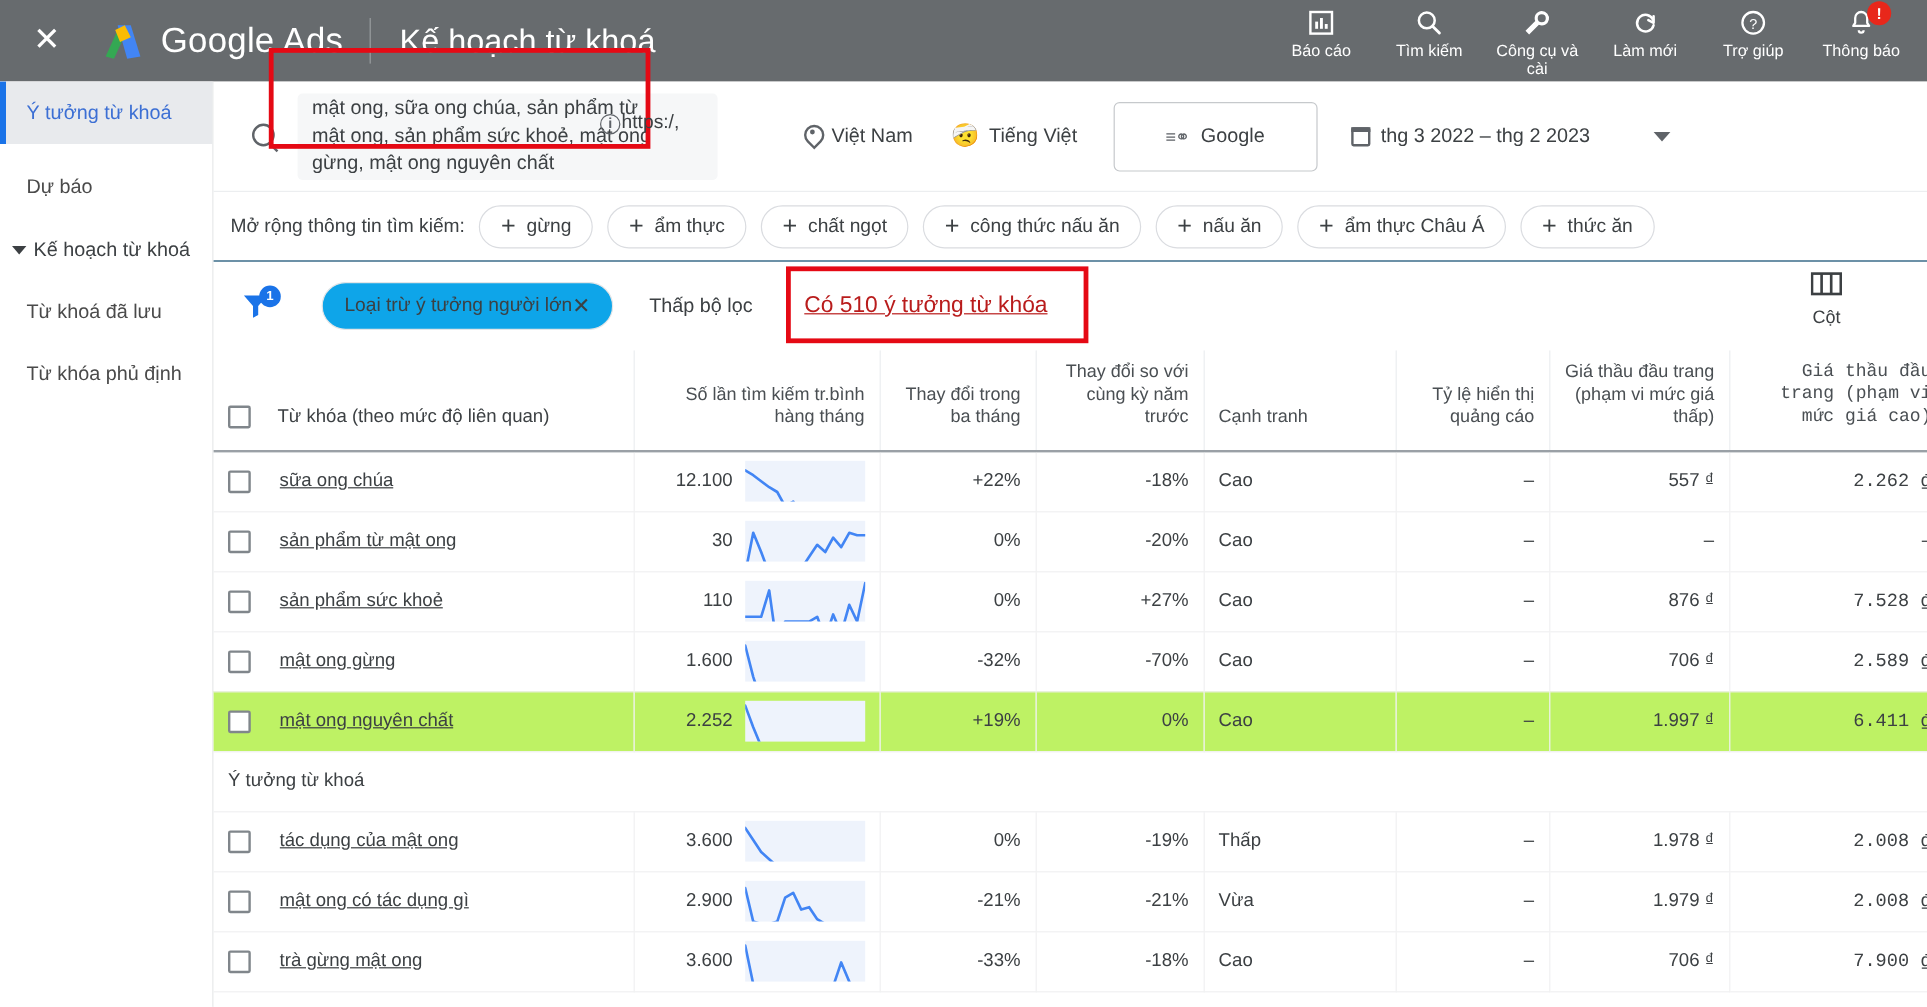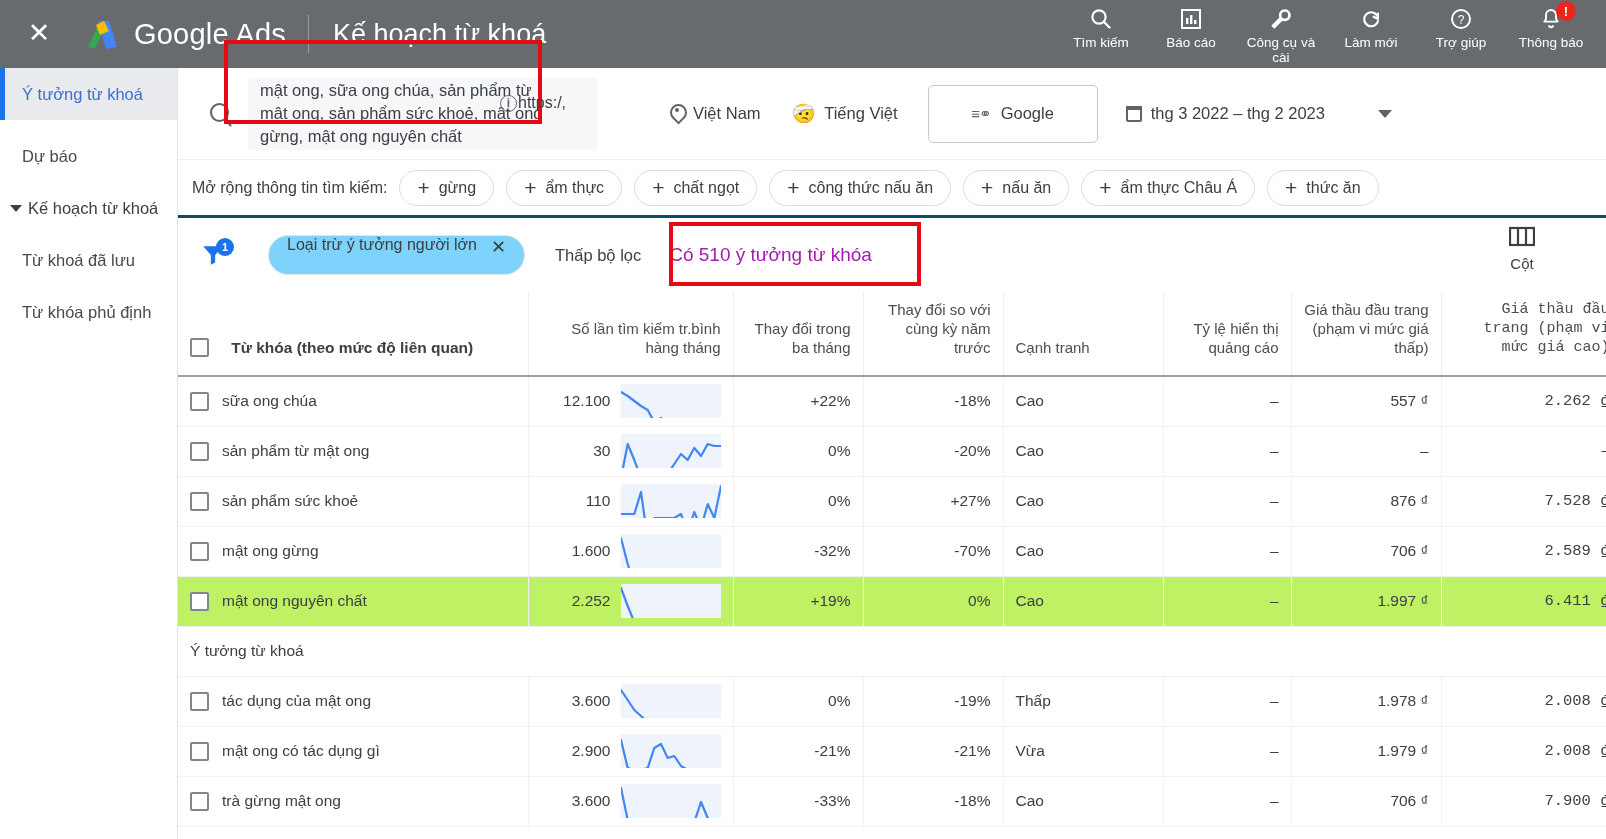--- a/index.html
+++ b/index.html
@@ -127,21 +127,21 @@
     margin-left: 28px; display:flex; align-items:center; gap:9px;
     font-size:16.5px; color:#3c4043; cursor:pointer; white-space:nowrap;
   }
   .cal-ic{width:16px;height:16px;border:2px solid #5f6368;border-radius:2px;position:relative;}
   .cal-ic::before{content:"";position:absolute;left:-2px;top:-2px;right:-2px;height:4px;background:#5f6368;}
   .dd-caret{ margin-left:44px; width:0;height:0;border-left:7px solid transparent;border-right:7px solid transparent;border-top:8px solid #5f6368;}
 
   
   .expandrow {
     height: 58px; display:flex; align-items:center; padding-left: 14px;
-    border-bottom: 3px solid #0c4a6e; overflow: hidden;
+    border-bottom: 1px solid #0c4a6e; overflow: hidden;
   }
   .exp-label{ font-size:16px; color:#3c4043; white-space:nowrap; margin-right:12px;}
   .pill {
     height: 36px; border:1px solid #dadce0; border-radius:18px; display:flex;
     align-items:center; gap:9px; padding:0 17px; margin-right:12px;
     font-size:16px; color:#3c4043; cursor:pointer; white-space:nowrap; background:#fff;
   }
   .pill .plus{ font-size:21px; color:#3c4043; line-height:18px; font-weight:300;}
 
   
@@ -151,28 +151,28 @@
   }
   .funnel { position: relative; width: 34px; height: 30px; cursor:pointer;}
   .funnel svg{ position:absolute; left:0; top:2px;}
   .funnel .fbadge{
     position:absolute; left:16px; top:-2px; width:18px;height:18px;border-radius:50%;
     background:#1a73e8;color:#fff;font-size:11px;font-weight:bold;
     display:flex;align-items:center;justify-content:center;
   }
   .filterchip{
     margin-left: 34px; height:40px; border:1px solid #e3e5e7; border-radius:20px;
-    display:flex;align-items:flex-start;gap:14px;padding:0 18px;font-size:16px;
-    color:#3c4043;cursor:pointer;white-space:nowrap; background:#7dd3fc;
+    display:flex;align-items:center;padding:0 18px;font-size:16px;
+    color:#3c4043;cursor:pointer;white-space:nowrap; background:#0ea5e9;
   }
   .filterchip .xx{font-size:18px;color:#3c4043;}
   .addfilter{ margin-left:30px;font-size:16.5px;color:#3c4043;cursor:pointer;white-space:nowrap;}
   .ideacount{
-    margin-left: 28px; font-size: 19px; color:#a21caf; white-space:nowrap;
-    position:relative; padding: 10px 0;
+    margin-left: 28px; font-size: 19px; color:#b91c1c; white-space:nowrap;
+    position:relative; padding: 10px 15px; text-decoration: underline;
   }
   .redbox-count{
     position:absolute; left:0; top:-12px; width:252px;height:64px;
     border:4px solid #e50914; pointer-events:none;
   }
   .colbtn{
     position:absolute; right: 52px; top: 8px; width:64px;
     display:flex;flex-direction:column;align-items:center;cursor:pointer;
   }
   .colbtn .lb{font-size:15px;color:#3c4043;margin-top:3px;}
@@ -194,27 +194,27 @@
   .c-kw { width: 350px; }
   .c-vol{ width: 205px; }
   .c-3m { width: 130px; }
   .c-yy { width: 140px; }
   .c-comp{width: 160px;}
   .c-imp{ width: 128px; }
   .c-lo { width: 150px; }
   .c-hi { width: 181px; font-family: Liberation Mono, monospace; }
   .ralign{ text-align:right; }
   .lalign{ text-align:left; }
-  .hdr-kw{ font-weight:bold; color:#3c4043; font-size:15.5px;}
+  .hdr-kw{ font-weight:normal; color:#3c4043; font-size:15.5px;}
 
   .cbox{
     width:19px;height:19px;border:2px solid #80868b;border-radius:2px;
     display:inline-block; vertical-align:middle; cursor:pointer; background:#fff;
   }
-  .kwcell{ display:flex; align-items:flex-start; gap:13px; }
+  .kwcell{ display:flex; align-items:flex-start; gap:24px;text-decoration:underline; }
   .kwtext{ white-space:nowrap; overflow:hidden; }
   .volcell{ display:flex; align-items:center; justify-content:flex-end; gap:10px;}
   .volnum{ white-space:nowrap; }
   .spark{ width:100px; height:34px; background:#eef3fc; flex:0 0 100px; }
   .rowalt td{ background:#bef264; }
   .dash{ color:#5f6368; }
 </style>
 </head>
 <body>
 
@@ -230,37 +230,37 @@
   </div>
 
   <div class="brand">Google Ads</div>
   <div class="vdiv"></div>
   <div class="page-title">Kế hoạch từ khoá</div>
 
   <div class="top-actions">
     <div class="tact">
       <div class="ic">
         <svg width="24" height="24" viewBox="0 0 24 24">
-            <circle cx="10" cy="10" r="6.6" fill="none" stroke="#fff" stroke-width="2.1"></circle>
-            <line x1="15" y1="15" x2="20.5" y2="20.5" stroke="#fff" stroke-width="2.4" stroke-linecap="round"></line>
-          </svg>
-      </div>
-      <div class="lb">Tìm kiếm</div>
-    </div>
-
-    <div class="tact">
-      <div class="ic">
-        <svg width="24" height="24" viewBox="0 0 24 24">
             <rect x="3" y="3" width="18" height="18" fill="none" stroke="#fff" stroke-width="2"></rect>
             <rect x="7" y="11" width="2.4" height="6" fill="#fff"></rect>
             <rect x="11" y="8" width="2.4" height="9" fill="#fff"></rect>
             <rect x="15" y="13" width="2.4" height="4" fill="#fff"></rect>
           </svg>
       </div>
       <div class="lb">Báo cáo</div>
+    </div>
+
+    <div class="tact">
+      <div class="ic">
+        <svg width="24" height="24" viewBox="0 0 24 24">
+            <circle cx="10" cy="10" r="6.6" fill="none" stroke="#fff" stroke-width="2.1"></circle>
+            <line x1="15" y1="15" x2="20.5" y2="20.5" stroke="#fff" stroke-width="2.4" stroke-linecap="round"></line>
+          </svg>
+      </div>
+      <div class="lb">Tìm kiếm</div>
     </div>
 
     <div class="tact">
       <div class="ic">
         <svg width="26" height="26" viewBox="0 0 24 24">
             <path d="M15.5 3a5.5 5.5 0 0 0-5 7.7L3 18.2 5.8 21l7.5-7.5A5.5 5.5 0 1 0 15.5 3zm0 8.6a3.1 3.1 0 1 1 0-6.2 3.1 3.1 0 0 1 0 6.2z" fill="#fff"></path>
           </svg>
       </div>
       <div class="lb">Công cụ và cài</div>
     </div>

